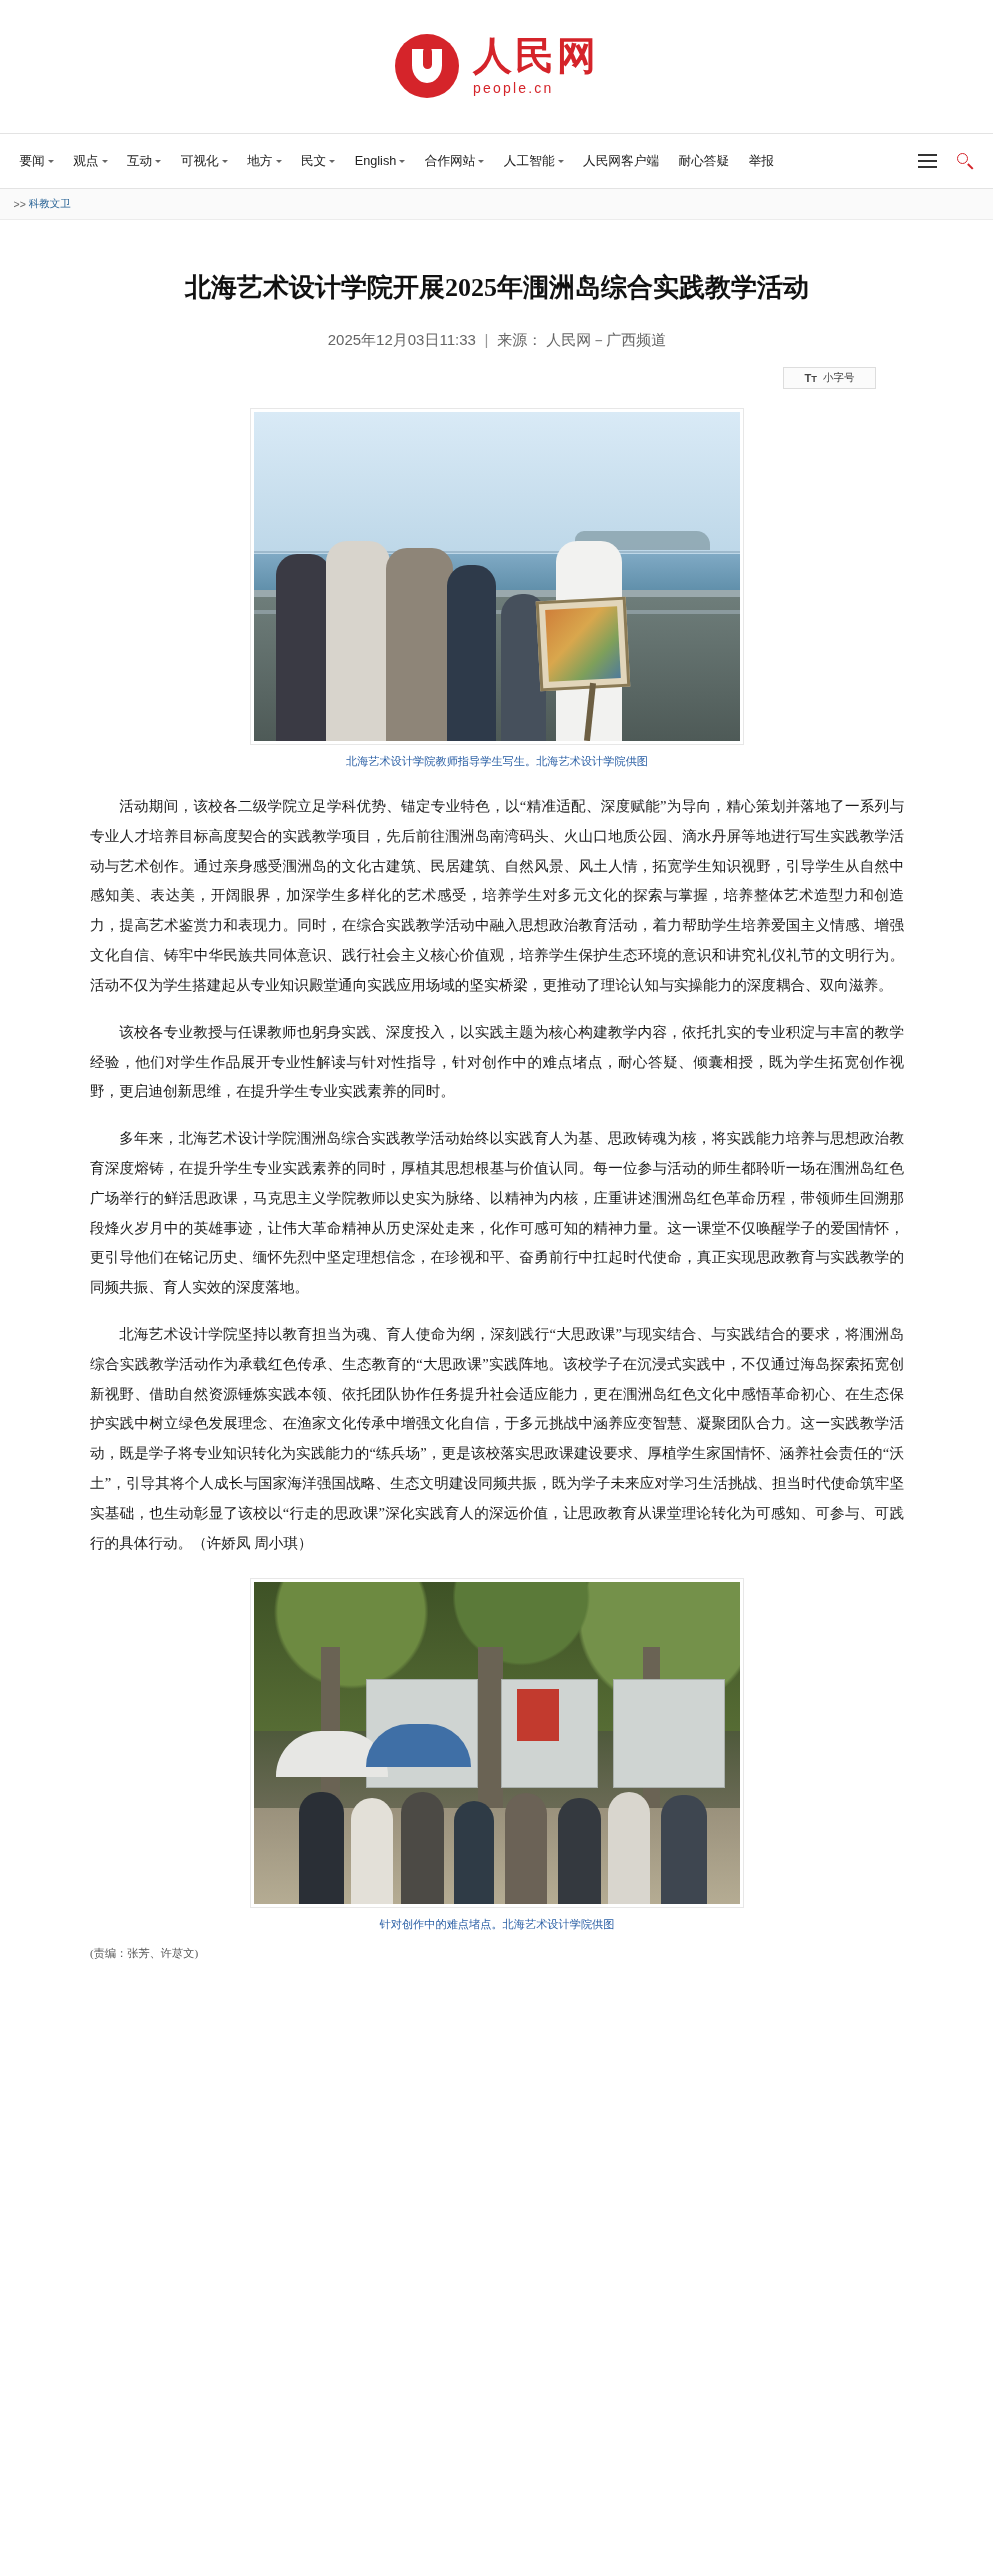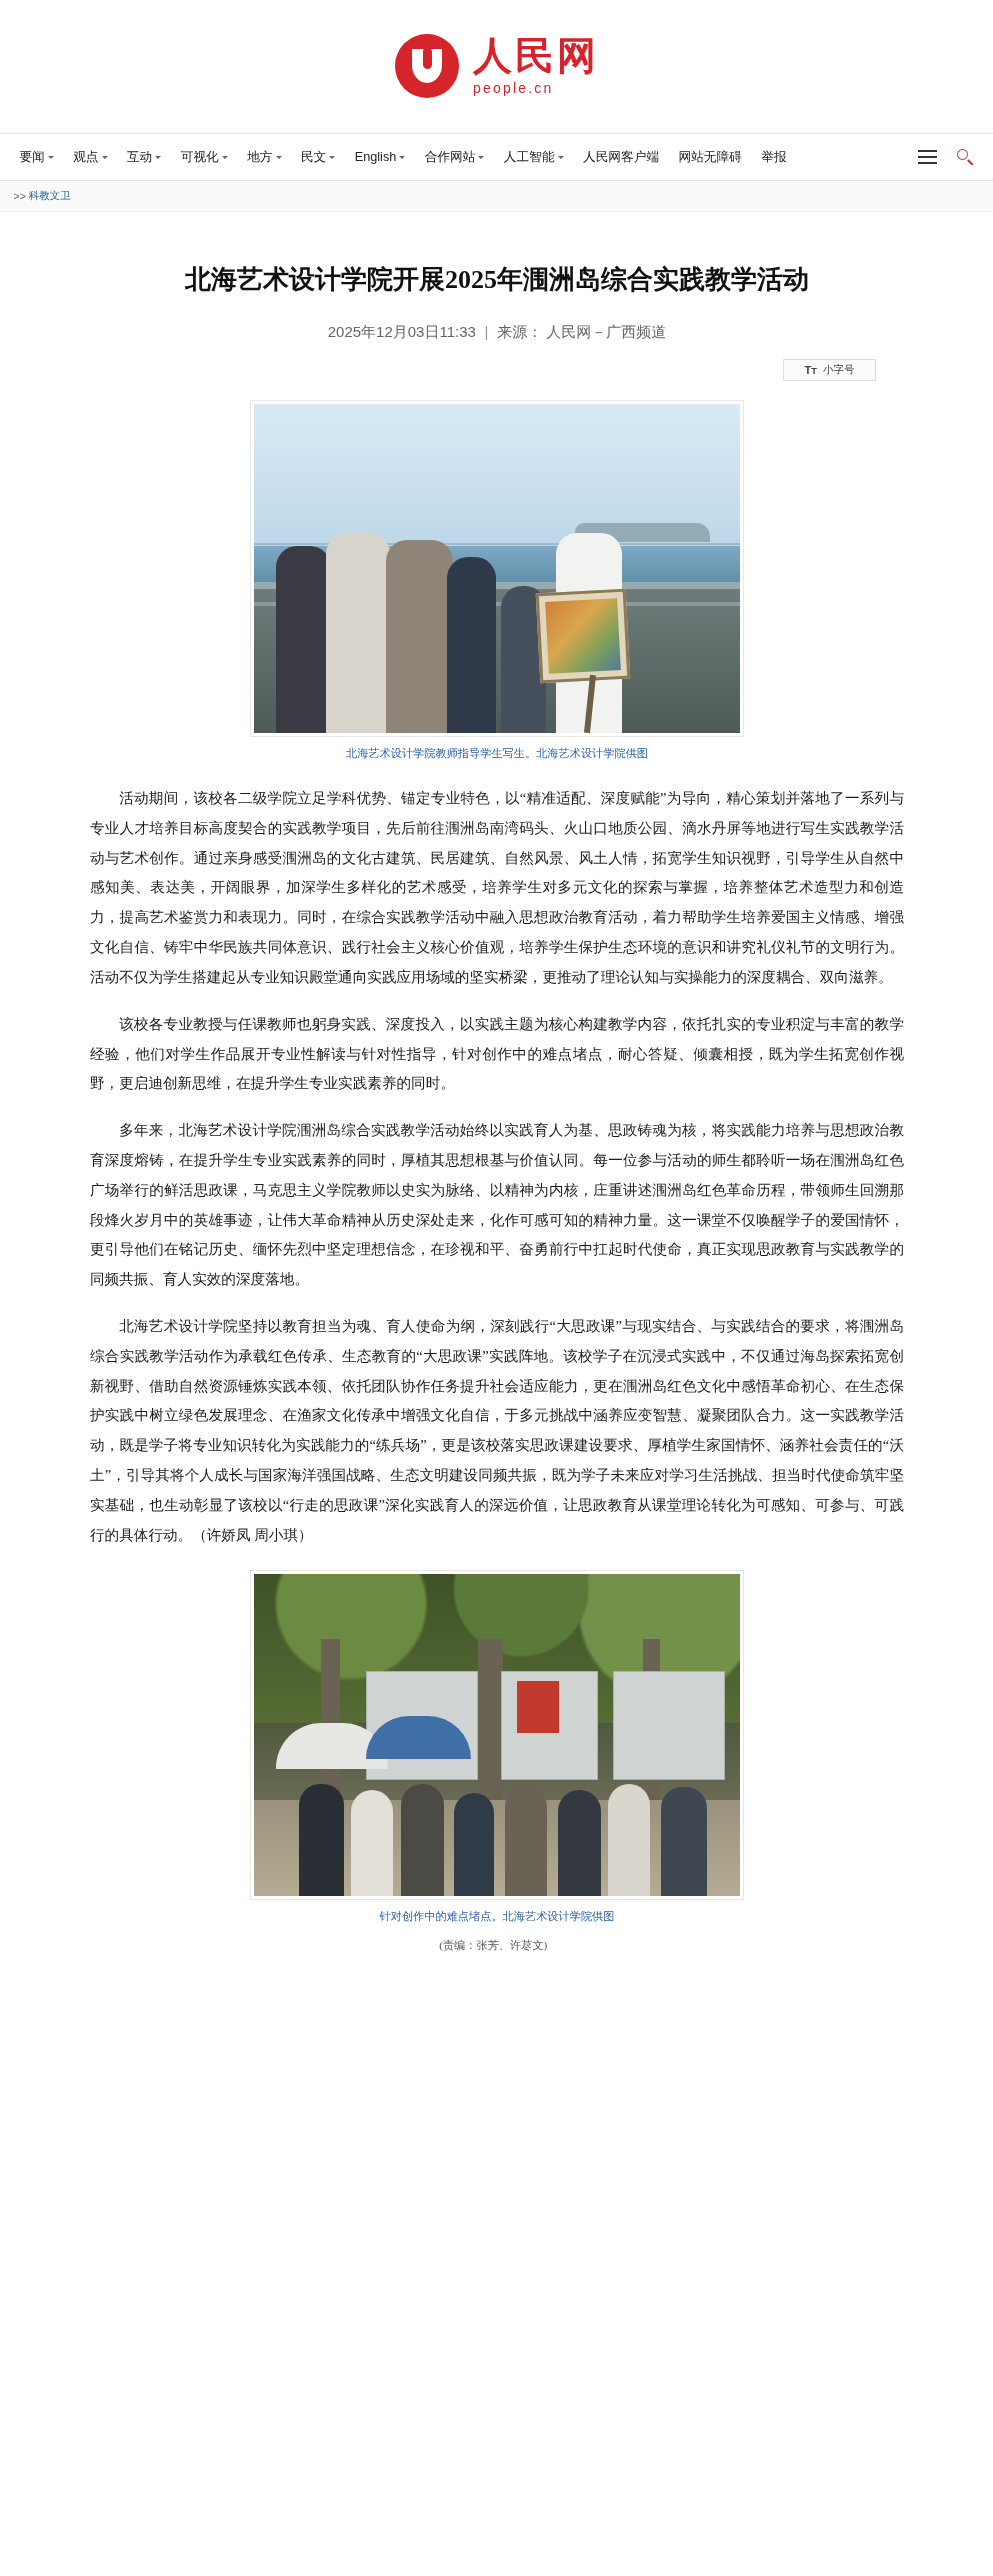--- a/index.html
+++ b/index.html
@@ -71,21 +71,21 @@
     font-size: 14px;
     color: #d5242a;
     letter-spacing: 2.2px;
     margin-top: 2.2px;
   }
 
   
   .navbar {
     border-top: 0.7px solid #e3e3e3;
     border-bottom: 0.7px solid #e3e3e3;
-    height: 48px;
+    height: 56px;
     display: flex;
     align-items: center;
     padding: 0 19.4px 0 19.4px;
     background: #fff;
     position: relative;
   }
   .nav-items {
     display: flex;
     align-items: center;
     gap: 19.4px;
@@ -219,21 +219,21 @@
     font-size: 14.6px;
     line-height: 2.05;
     color: #1b1b1b;
     text-align: justify;
     text-indent: 2em;
     margin: 0 0 16.5px 0;
     font-family: "Liberation Serif", "DejaVu Serif", serif;
   }
 
   .editor-line {
-    text-align: center;
+    text-align: left;
     font-size: 11.2px;
     color: #555;
     margin: 13.5px 0 30px 0;
     padding-right: 7.5px;
     font-family: "Liberation Serif", "DejaVu Serif", serif;
   }
 
   
   .photo1 { height: 329px; background: linear-gradient(#cfe3f2 0%, #bcd9ee 38%, #8fb9d6 46%, #6d98b4 52%, #5d7f92 62%, #4a6a77 100%); }
   .p1-sky { position:absolute; left:0; top:0; right:0; height: 44%; background: linear-gradient(#d9eaf6, #bdd7e8); }
@@ -307,21 +307,21 @@
           <i class="caret"></i>
         </div>
       <div class="nav-item">
           <span>人工智能</span>
           <i class="caret"></i>
         </div>
       <div class="nav-item">
           <span>人民网客户端</span>
         </div>
       <div class="nav-item">
-          <span>网站无障碍</span>
+          <span>耐心答疑</span>
         </div>
       <div class="nav-item">
           <span>举报</span>
         </div>
     </div>
     <div class="nav-right">
       <div class="hamburger">
           <span></span>
           <span></span>
           <span></span>

